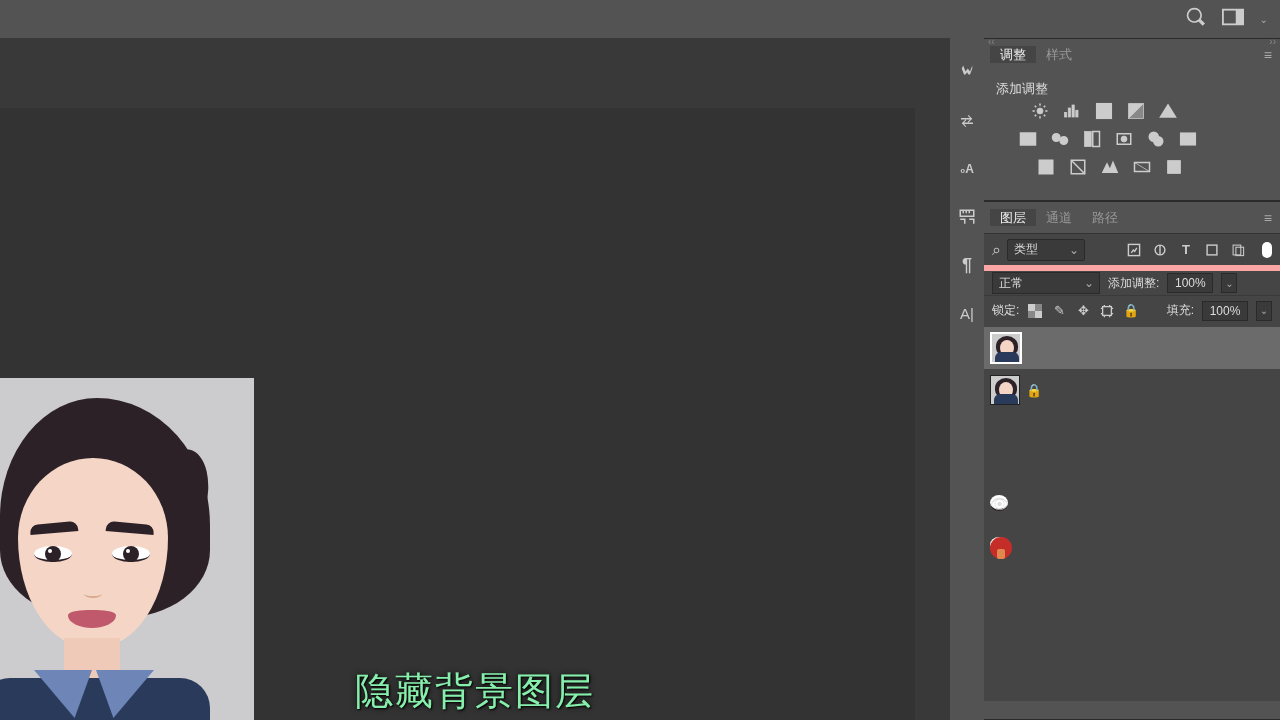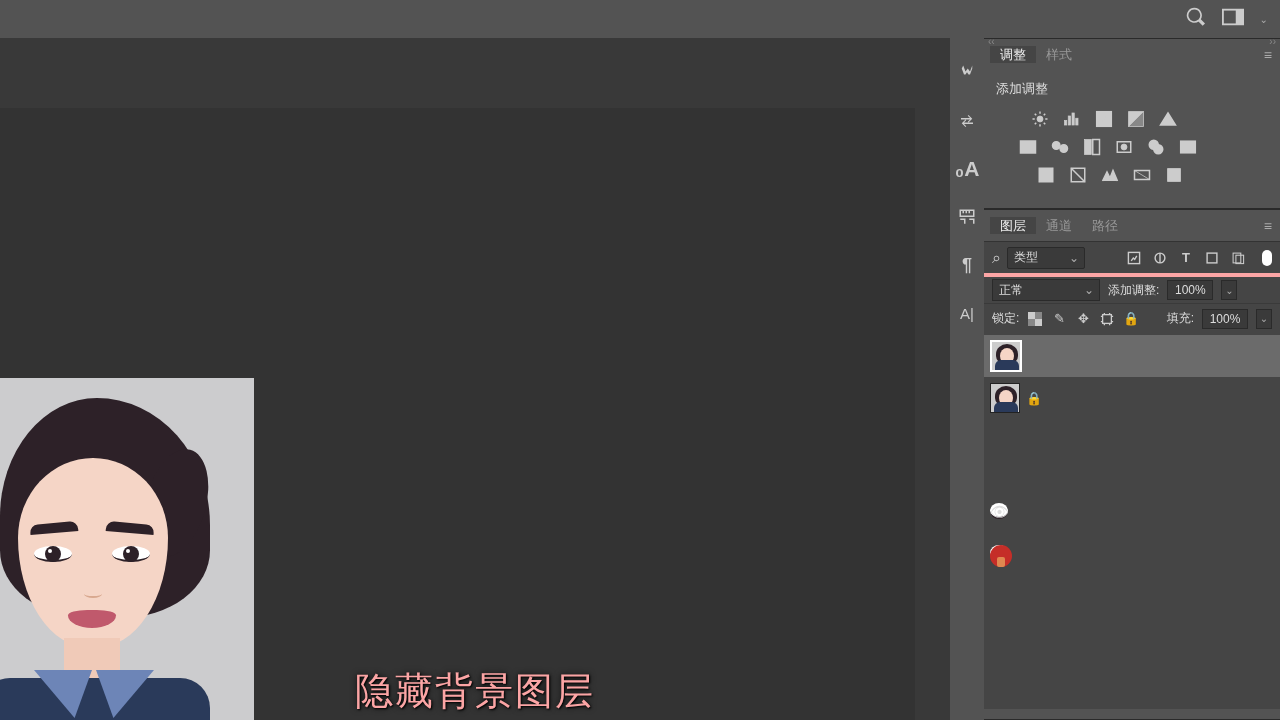--- a/index.html
+++ b/index.html
@@ -7,46 +7,46 @@
 
 .topbar { height: 38px; background: #535353; display: flex; align-items: center; justify-content: flex-end; padding-right: 12px; gap: 16px; }
 .topbar svg { fill: #ccc; }
 
 .main { display: flex; height: 682px; }
 
 .canvas-area { flex: 1; background: #393939; position: relative; }
 .canvas-inner { position: absolute; left: 0; top: 70px; width: 915px; height: 612px; background: #333333; }
 .photo { position: absolute; left: 0; top: 340px; width: 254px; height: 380px; background: #ccccce; overflow: hidden; }
 
-.caption { position: absolute; left: 50%; top: 628px; transform: translateX(-50%); font-size: 38px; font-weight: 500; color: #fca5a5; text-shadow: 0 0 6px rgba(0,0,0,0.8), 1px 1px 2px #000; letter-spacing: 2px; z-index: 10; }
+.caption { position: absolute; left: 50%; top: 628px; transform: translateX(-50%); font-size: 38px; font-weight: 500; color: #86efac; text-shadow: 0 0 6px rgba(0,0,0,0.8), 1px 1px 2px #000; letter-spacing: 2px; z-index: 10; }
 
 .toolstrip { width: 34px; background: #535353; display: flex; flex-direction: column; align-items: center; padding-top: 24px; gap: 26px; }
 .toolstrip .tool { width: 22px; height: 22px; display: flex; align-items: center; justify-content: center; color: #ccc; font-size: 16px; cursor: pointer; }
 
 .right { width: 296px; background: #535353; display: flex; flex-direction: column; position: relative; }
 .collapse-mark { position: absolute; top: -2px; right: 4px; color: #888; font-size: 10px; }
 .expand-mark { position: absolute; top: -2px; left: 4px; color: #888; font-size: 10px; }
 .pnl { border-bottom: 1px solid #2a2a2a; }
 .tabs { display: flex; align-items: center; height: 32px; padding-left: 6px; border-top: 1px solid #2a2a2a; position: relative; }
 .tab { padding: 0 10px; font-size: 13px; color: #999; height: 17px; display: flex; align-items: center; cursor: pointer; }
 .tab.active { color: #eee; background: #454545; }
 .tabmenu { position: absolute; right: 8px; color: #aaa; font-size: 14px; }
 .adj-body { padding: 10px 12px 14px; }
-.adj-title { font-size: 13px; color: #ddd; margin-bottom: 12px; }
+.adj-title { font-size: 13px; color: #ddd; margin-bottom: 4px; }
 .icon-row { display: flex; gap: 12px; margin-bottom: 10px; padding-left: 34px; }
 .icon-row.alt { padding-left: 22px; }
 .icobox { width: 20px; height: 18px; display: flex; align-items: center; justify-content: center; }
 .icobox svg { fill: #ccc; stroke: #ccc; }
 .filter-row { display: flex; align-items: center; height: 32px; padding: 0 8px; gap: 6px; background: #454545; border-top: 1px solid #333; }
 .type-sel { display: flex; align-items: center; background: #3a3a3a; border: 1px solid #2a2a2a; border-radius: 2px; height: 22px; padding: 0 6px; width: 78px; font-size: 12px; color: #ddd; position: relative; }
 .type-sel::after { content: "⌄"; position: absolute; right: 5px; color: #aaa; font-size: 12px; }
 .filter-icons { display: flex; gap: 10px; margin-left: auto; align-items: center; }
 .filter-icons .fi { width: 16px; height: 16px; display: flex; align-items: center; justify-content: center; }
 .pill-ind { width: 10px; height: 16px; background: #fff; border-radius: 5px; margin-left: 6px; }
-.blend-row { display: flex; align-items: center; height: 30px; padding: 0 8px; gap: 8px; background: #454545; font-size: 12px; color: #ddd; border-top: 4px solid #fca5a5; }
+.blend-row { display: flex; align-items: center; height: 30px; padding: 0 8px; gap: 8px; background: #454545; font-size: 12px; color: #ddd; border-top: 6px solid #fca5a5; }
 .blend-sel { flex: 1; max-width: 108px; height: 22px; background: #3a3a3a; border: 1px solid #2a2a2a; padding: 0 6px; display: flex; align-items: center; position: relative; }
 .blend-sel::after { content: "⌄"; position: absolute; right: 5px; color: #aaa; }
 .pct { width: 46px; height: 20px; background: #3a3a3a; border: 1px solid #2a2a2a; display: flex; align-items: center; justify-content: center; }
 .mini-caret { width: 16px; height: 20px; border: 1px solid #2a2a2a; background: #3a3a3a; display: flex; align-items: center; justify-content: center; font-size: 10px; color: #aaa; }
 .lock-row { display: flex; align-items: center; height: 30px; padding: 0 8px; gap: 8px; background: #454545; font-size: 12px; color: #ddd; border-top: 1px solid #3a3a3a; }
 .lock-icons { display: flex; gap: 8px; }
 .lock-icons .li { width: 16px; height: 16px; display: flex; align-items: center; justify-content: center; color: #ccc; font-size: 13px; }
 
 .layerlist { background: #454545; padding-top: 2px; }
 .layer { display: flex; align-items: center; height: 42px; padding: 0 8px 0 6px; gap: 6px; position: relative; }
@@ -132,21 +132,21 @@
     <div class="tool">
         <svg width="18" height="18" viewBox="0 0 24 24" fill="#ccc">
           <path d="M7 2l3 8 3-4 3 4 3-8v4l-3 8h-2l-2-3-2 3H8L5 6z"></path>
         </svg>
       </div>
     <div class="tool">
         <svg width="18" height="18" viewBox="0 0 24 24" fill="#ccc">
           <path d="M4 8h12l-3-3 1-1 5 5-5 5-1-1 3-3H4zm16 8H8l3 3-1 1-5-5 5-5 1 1-3 3h12z"></path>
         </svg>
       </div>
-    <div class="tool" style="position:relative;font-weight:bold;font-size:21px;">₀A</div>
+    <div class="tool" style="position:relative;font-weight:bold;font-size:12px;">₀A</div>
     <div class="tool">
         <svg width="18" height="18" viewBox="0 0 24 24" fill="none" stroke="#ccc" stroke-width="2">
           <rect x="3" y="3" width="18" height="8"></rect>
           <path d="M7 3v4M11 3v4M15 3v4M3 15h6v6M15 15h6v6"></path>
         </svg>
       </div>
     <div class="tool" style="font-size:18px;font-weight:bold;">¶</div>
     <div class="tool" style="font-size:15px;">A|</div>
   </div>
 

